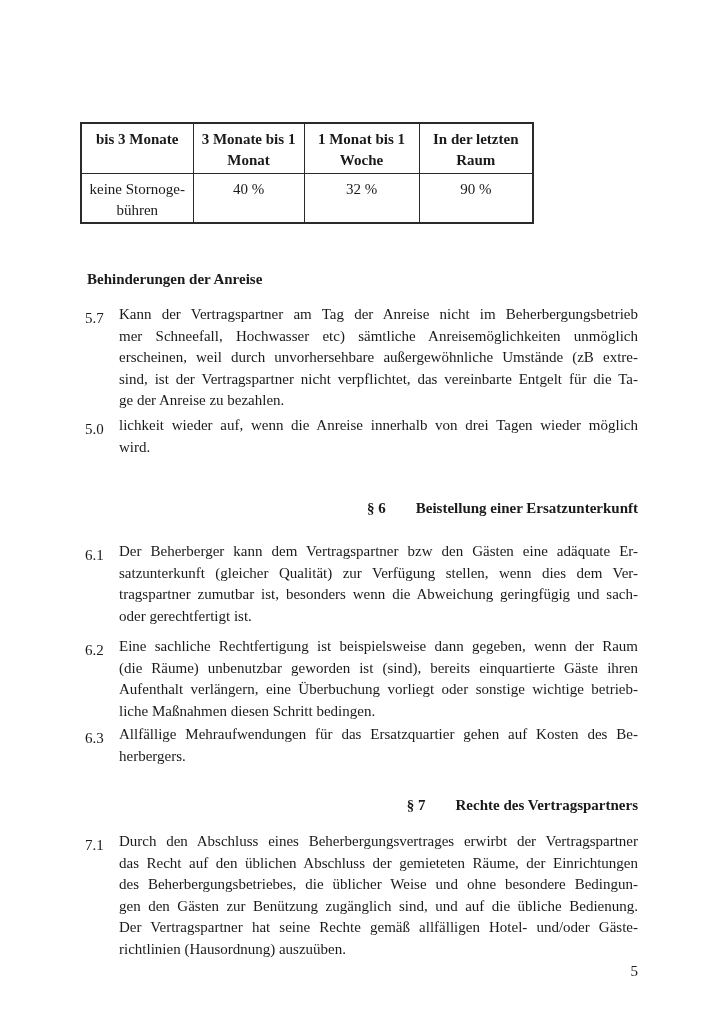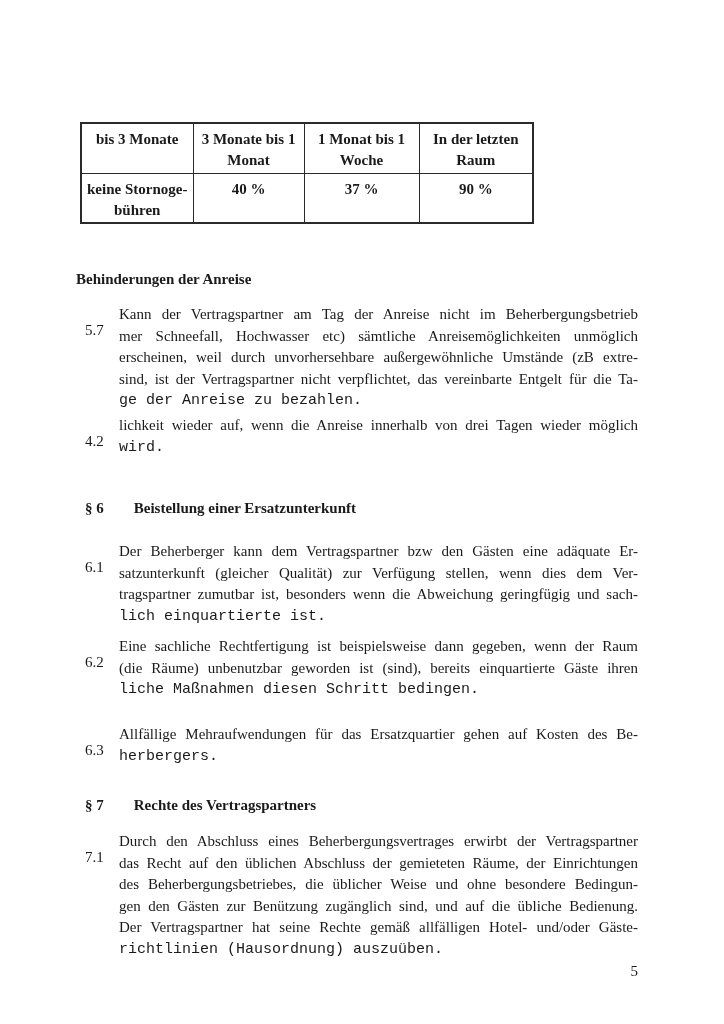--- a/index.html
+++ b/index.html
@@ -31,59 +31,59 @@
     padding: 5px 4px 0 4px;
     height: 50px;
     box-sizing: border-box;
     white-space: pre-line;
   }
   table.storno th { font-weight: bold; }
   table.storno { border: 2px solid #2a2a2a; }
   table.storno th { border-top-width: 2px; }
   table.storno th:first-child, table.storno td:first-child { border-left-width: 2px; }
   table.storno th:last-child, table.storno td:last-child { border-right-width: 2px; }
-  table.storno tr:last-child td { border-bottom-width: 2px; font-weight: bold; }
+  table.storno tr:last-child td { border-bottom-width: 2px; }
 
   
   .h-sub {
     position: absolute;
-    left: 76px;
+    left: 87px;
     font-size: 15px;
     font-weight: bold;
     line-height: 21.5px;
     white-space: nowrap;
   }
   .h-sec {
     position: absolute;
     left: 85px;
     width: 553px;
-    text-align: left;
+    text-align: right;
     font-size: 15px;
     font-weight: bold;
     line-height: 21.5px;
     white-space: nowrap;
   }
   .h-sec .secnum { margin-right: 30px; }
 
   
   .clause { position: absolute; left: 85px; width: 553px; }
   .clause .num {
     position: absolute;
-    left: 0; top: 16px;
+    left: 0; top: 4px;
     font-size: 15px;
     line-height: 21.5px;
   }
   .clause .cbody { margin-left: 34px; }
   .jline {
     font-size: 15px;
     line-height: 21.5px;
     text-align: justify;
     text-align-last: justify;
   }
-  .jline.last { text-align: left; text-align-last: left; font-family: Liberation Mono, monospace; }
+  .jline.last { text-align: left; text-align-last: left; }
 
   
   .pagenum {
     position: absolute;
     top: 961px;
     left: 85px;
     width: 553px;
     text-align: right;
     font-size: 15px;
     line-height: 21.5px;
@@ -107,66 +107,67 @@
         <th>3 Monate bis 1 Monat</th>
         <th>1 Monat bis 1 Woche</th>
         <th>In der letzten Raum</th>
       </tr>
     </thead>
     <tbody>
       <tr>
         <td>keine Stornoge-
 bühren</td>
         <td>40 %</td>
-        <td>37 %</td>
+        <td>32 %</td>
         <td>90 %</td>
       </tr>
     </tbody>
   </table>
 
   <div class="h-sub" style="top:269px">Behinderungen der Anreise</div>
 
   <div class="clause" style="top:304px">
     <span class="num">5.7</span>
     <div class="cbody">
       <div class="jline">Kann der Vertragspartner am Tag der Anreise nicht im Beherbergungsbetrieb</div>
       <div class="jline">mer Schneefall, Hochwasser etc) sämtliche Anreisemöglichkeiten unmöglich</div>
       <div class="jline">erscheinen, weil durch unvorhersehbare außergewöhnliche Umstände (zB extre-</div>
       <div class="jline">sind, ist der Vertragspartner nicht verpflichtet, das vereinbarte Entgelt für die Ta-</div>
       <div class="jline last">ge der Anreise zu bezahlen.</div>
     </div>
   </div>
 
   <div class="clause" style="top:415px">
-    <span class="num">4.2</span>
+    <span class="num">5.0</span>
     <div class="cbody">
       <div class="jline">lichkeit wieder auf, wenn die Anreise innerhalb von drei Tagen wieder möglich</div>
       <div class="jline last">wird.</div>
     </div>
   </div>
 
   <div class="h-sec" style="top:498px">
     <span class="secnum">§ 6</span><span>Beistellung einer Ersatzunterkunft</span>
   </div>
 
   <div class="clause" style="top:541px">
     <span class="num">6.1</span>
     <div class="cbody">
       <div class="jline">Der Beherberger kann dem Vertragspartner bzw den Gästen eine adäquate Er-</div>
       <div class="jline">satzunterkunft (gleicher Qualität) zur Verfügung stellen, wenn dies dem Ver-</div>
       <div class="jline">tragspartner zumutbar ist, besonders wenn die Abweichung geringfügig und sach-</div>
-      <div class="jline last">lich einquartierte ist.</div>
+      <div class="jline last">oder gerechtfertigt ist.</div>
     </div>
   </div>
 
   <div class="clause" style="top:636px">
     <span class="num">6.2</span>
     <div class="cbody">
       <div class="jline">Eine sachliche Rechtfertigung ist beispielsweise dann gegeben, wenn der Raum</div>
       <div class="jline">(die Räume) unbenutzbar geworden ist (sind), bereits einquartierte Gäste ihren</div>
+      <div class="jline">Aufenthalt verlängern, eine Überbuchung vorliegt oder sonstige wichtige betrieb-</div>
       <div class="jline last">liche Maßnahmen diesen Schritt bedingen.</div>
     </div>
   </div>
 
   <div class="clause" style="top:724px">
     <span class="num">6.3</span>
     <div class="cbody">
       <div class="jline">Allfällige Mehraufwendungen für das Ersatzquartier gehen auf Kosten des Be-</div>
       <div class="jline last">herbergers.</div>
     </div>

